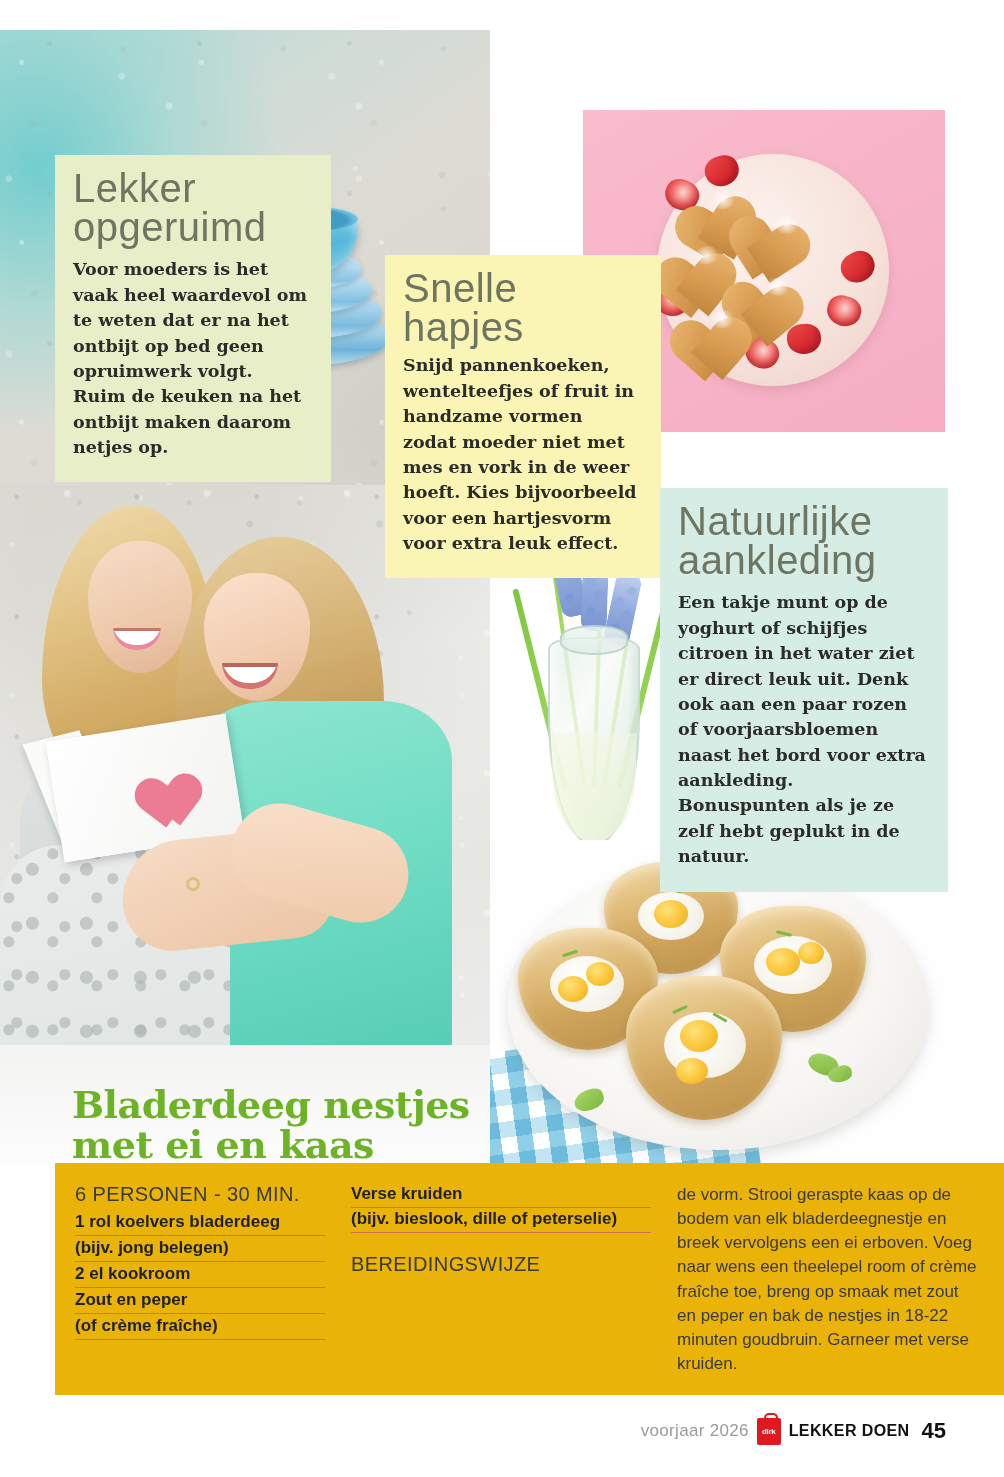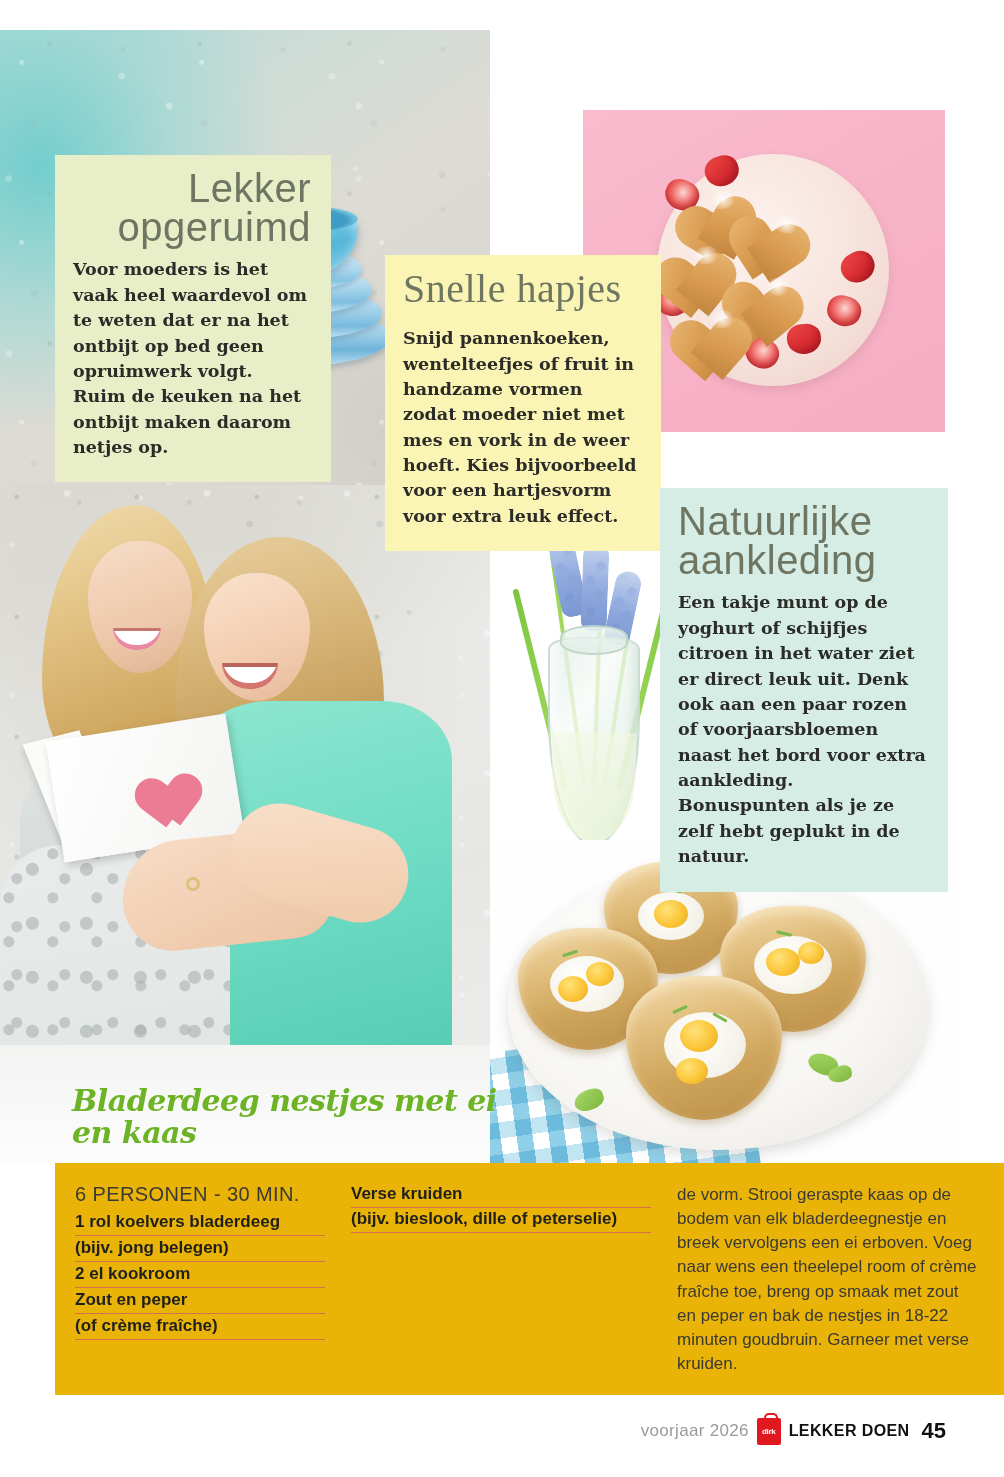--- a/index.html
+++ b/index.html
@@ -234,35 +234,35 @@
   .panel h2 {
     font-weight:300; color:#6e7561; letter-spacing:.5px;
     font-family:"Liberation Sans", sans-serif;
   }
   .panel p {
     font-family:"DejaVu Serif", serif;
     font-weight:bold; color:#2b2b28;
   }
 
   #panel-opgeruimd { left:55px; top:155px; width:276px; background:#e8efc8; padding:14px 20px 22px 18px; }
-  #panel-opgeruimd h2 { font-size:40px; line-height:0.98; margin-bottom:10px;text-align:right; }
+  #panel-opgeruimd h2 { font-size:40px; line-height:0.98; margin-bottom:10px; }
   #panel-opgeruimd p { font-size:17.5px; line-height:1.45; }
 
   #panel-hapjes { left:385px; top:255px; width:276px; background:#fbf5b5; padding:14px 20px 22px 18px; }
-  #panel-hapjes h2 { font-size:40px; line-height:0.98; margin-bottom:18px;font-family:Liberation Serif, serif; }
+  #panel-hapjes h2 { font-size:40px; line-height:0.98; margin-bottom:6px; }
   #panel-hapjes p { font-size:17.5px; line-height:1.45; }
 
   #panel-natuurlijke { left:660px; top:488px; width:288px; background:#d6ede6; padding:14px 18px 22px 18px; }
   #panel-natuurlijke h2 { font-size:40px; line-height:0.98; margin-bottom:10px; }
   #panel-natuurlijke p { font-size:17.5px; line-height:1.45; }
 
   
   #recipe-title { position:absolute; left:72px; top:1085px; width:440px; z-index:6;
-    font-family:"DejaVu Serif", serif; font-style:italic; font-weight:bold;
-    font-size:30px; line-height:1.05; color:#6cb325; letter-spacing:-.5px;
+    font-family:"DejaVu Serif", serif; font-weight:bold;
+    font-size:38px; line-height:1.05; color:#6cb325; letter-spacing:-.5px;
     text-shadow:0 1px 2px rgba(255,255,255,.55); }
 
   #recipe-panel { position:absolute; left:55px; top:1163px; width:952px; height:232px;
     background:#eab308; }
   #recipe-cols { position:absolute; inset:0; padding:20px 24px 16px 20px;
     display:flex; gap:26px; }
   .rcol { flex:1; }
   #rcol-1 { max-width:250px; }
   #rcol-2 { max-width:300px; }
   #rcol-3 { max-width:300px; }
@@ -431,20 +431,21 @@
         <span class="ing">1 rol koelvers bladerdeeg</span>
         <span class="ing">(bijv. jong belegen)</span>
         <span class="ing">2 el kookroom</span>
         <span class="ing">Zout en peper</span>
         <span class="ing">(of crème fraîche)</span>
       </div>
 
       <div class="rcol" id="rcol-2">
         <span class="sub-head">Verse kruiden</span>
         <span class="sub-head">(bijv. bieslook, dille of peterselie)</span>
+        <div class="prep-title">BEREIDINGSWIJZE</div>
       </div>
 
       <div class="rcol" id="rcol-3">
         <div class="prep-body">de vorm. Strooi geraspte kaas op de bodem van elk bladerdeegnestje en breek vervolgens een ei erboven. Voeg naar wens een theelepel room of crème fraîche toe, breng op smaak met zout en peper en bak de nestjes in 18-22 minuten goudbruin. Garneer met verse kruiden.</div>
       </div>
 
     </div>
   </div>
 
   <div id="footer">

